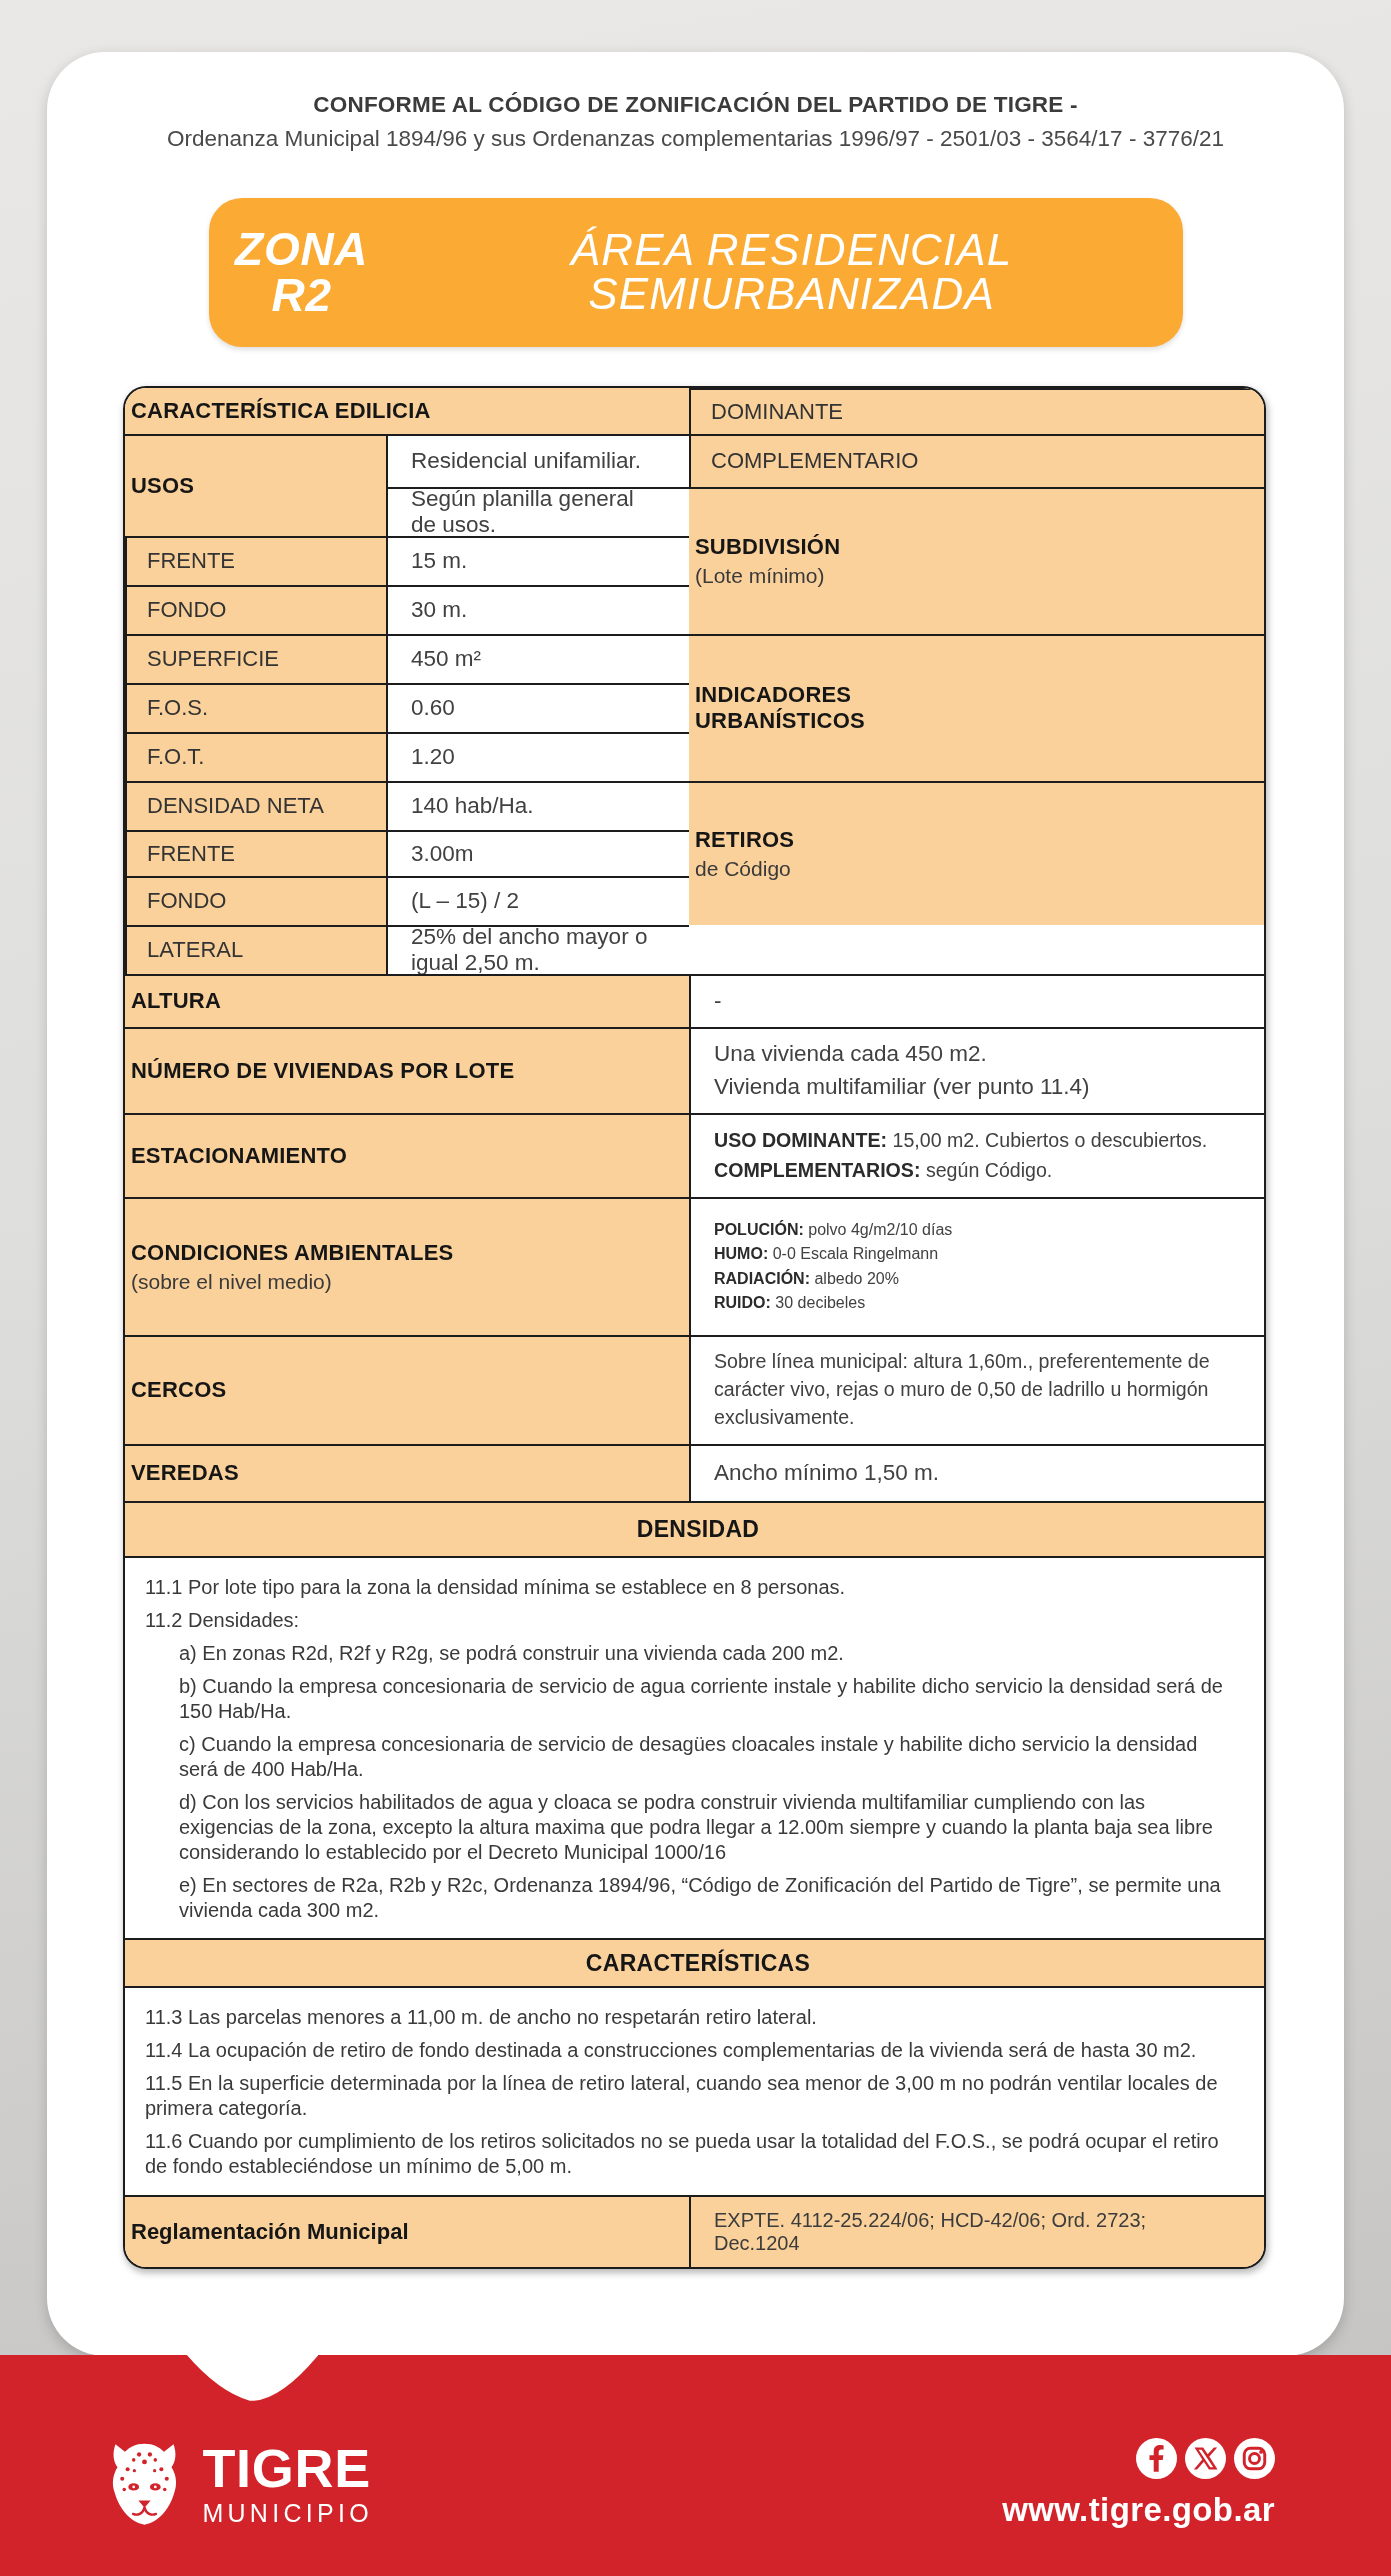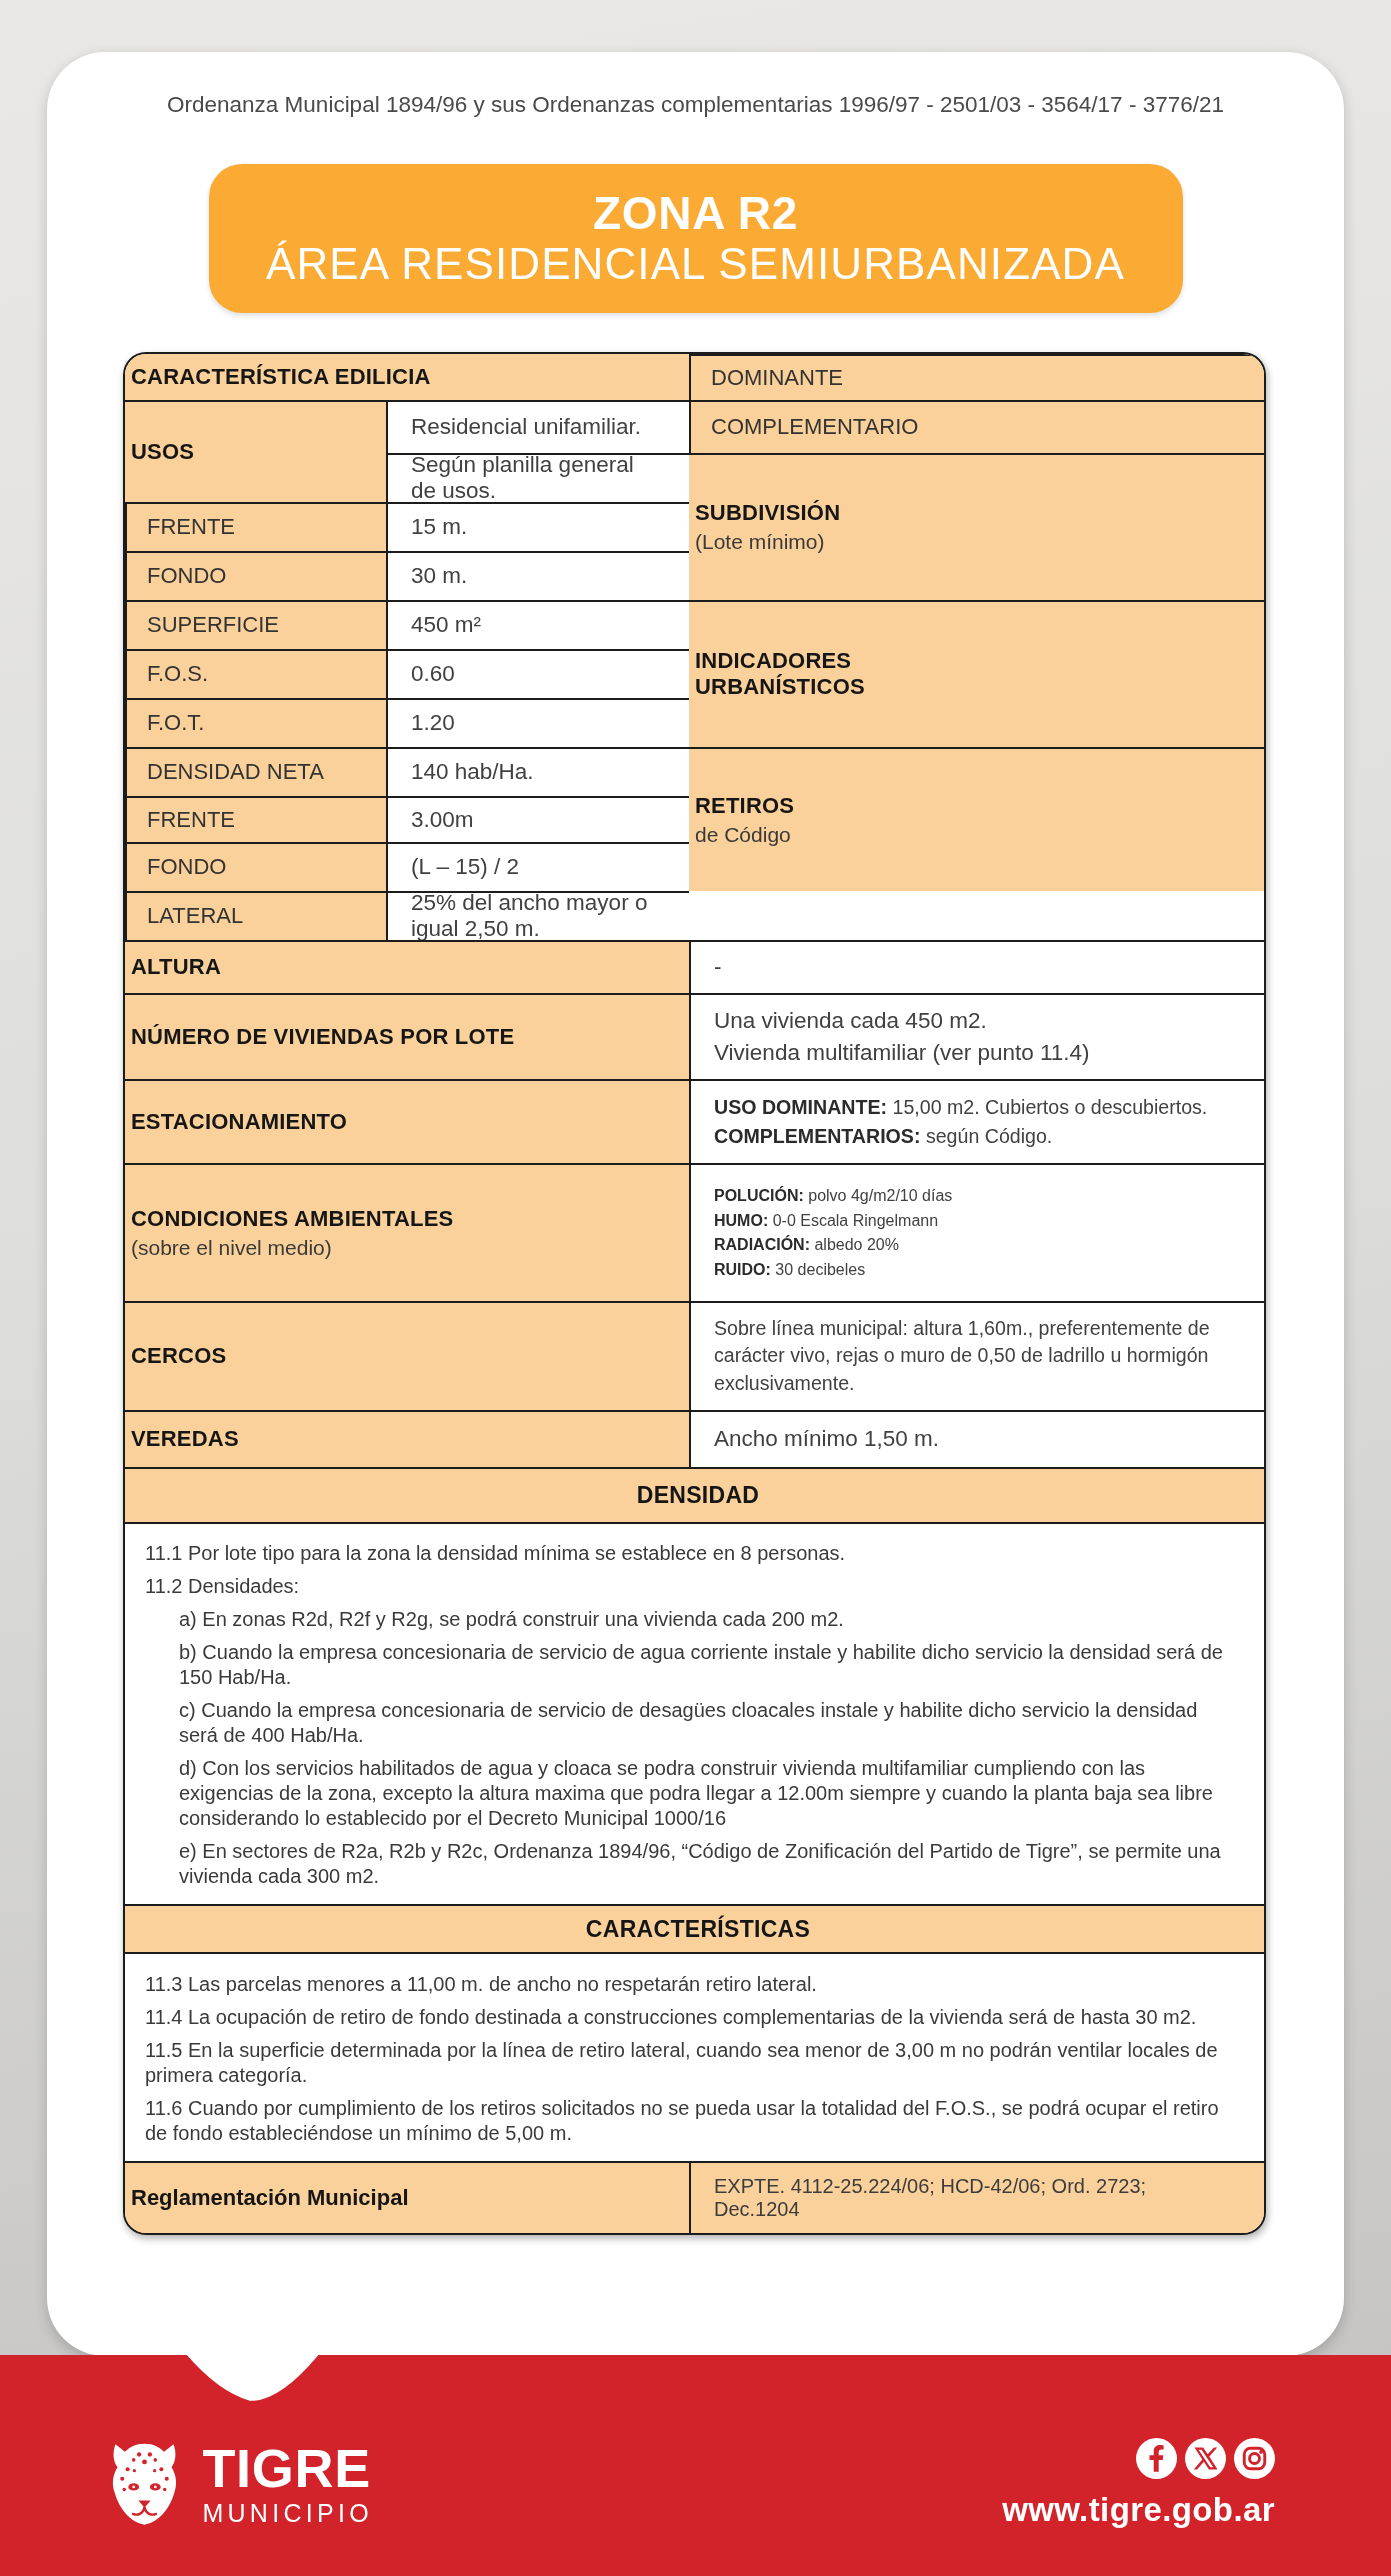--- a/index.html
+++ b/index.html
@@ -41,22 +41,23 @@
     background:#fff;border-radius:58px;
     box-shadow:0 4.3px 13px rgba(0,0,0,.18);
     padding:0 76px;
   }
   .top-note{margin-top:36px;text-align:center;line-height:1.5;}
   .top-note-l1{font-size:22.5px;font-weight:bold;color:#3b3b3b;letter-spacing:0.2px;}
   .top-note-l2{font-size:22.5px;color:#4a4a4a;}
   .banner{
     margin:42px auto 0;width:974px;height:149px;border-radius:33px;
     background:var(--banner);color:#fff;text-align:center;
-    display:flex;flex-direction:column;align-items:center;justify-content:center;gap:5.8px;
+    display:flex;flex-direction:row;align-items:center;justify-content:center;gap:5.8px;
     box-shadow:0 2.9px 5.8px rgba(0,0,0,.12);
+    font-style:italic;
   }
   .banner-zone{font-size:46px;font-weight:bold;letter-spacing:0.7px;line-height:1;}
   .banner-subtitle{font-size:44px;font-weight:normal;letter-spacing:1.1px;line-height:1;}
   
   .ztable{
     margin-top:39px;width:1143px;
     display:grid;
     grid-template-columns:261px 303px 1fr;
     grid-template-rows:46px 53px 49px 49px 49px 49px 49px 49px 49px 46px 49px 49px 53px 86px 84px 138px 109px 57px 55px auto 48px auto 72px;
     border:2.9px solid var(--line);
@@ -90,20 +91,21 @@
   .regl-label{font-size:22px;font-weight:bold;color:var(--lab);}
   .regl-val{font-size:20px;color:#3c3c3c;}
   .soc-glyph{display:block;}
 </style>
 </head>
 <body>
 
 <div class="card">
 
   <div class="top-note">
+    <div class="top-note-l1">CONFORME AL CÓDIGO DE ZONIFICACIÓN DEL PARTIDO DE TIGRE -</div>
     <div class="top-note-l2">Ordenanza Municipal 1894/96 y sus Ordenanzas complementarias 1996/97 - 2501/03 - 3564/17 - 3776/21</div>
   </div>
 
   <div class="banner">
     <div class="banner-zone">ZONA R2</div>
     <div class="banner-subtitle">ÁREA RESIDENCIAL SEMIURBANIZADA</div>
   </div>
 
   <div class="ztable">
 

